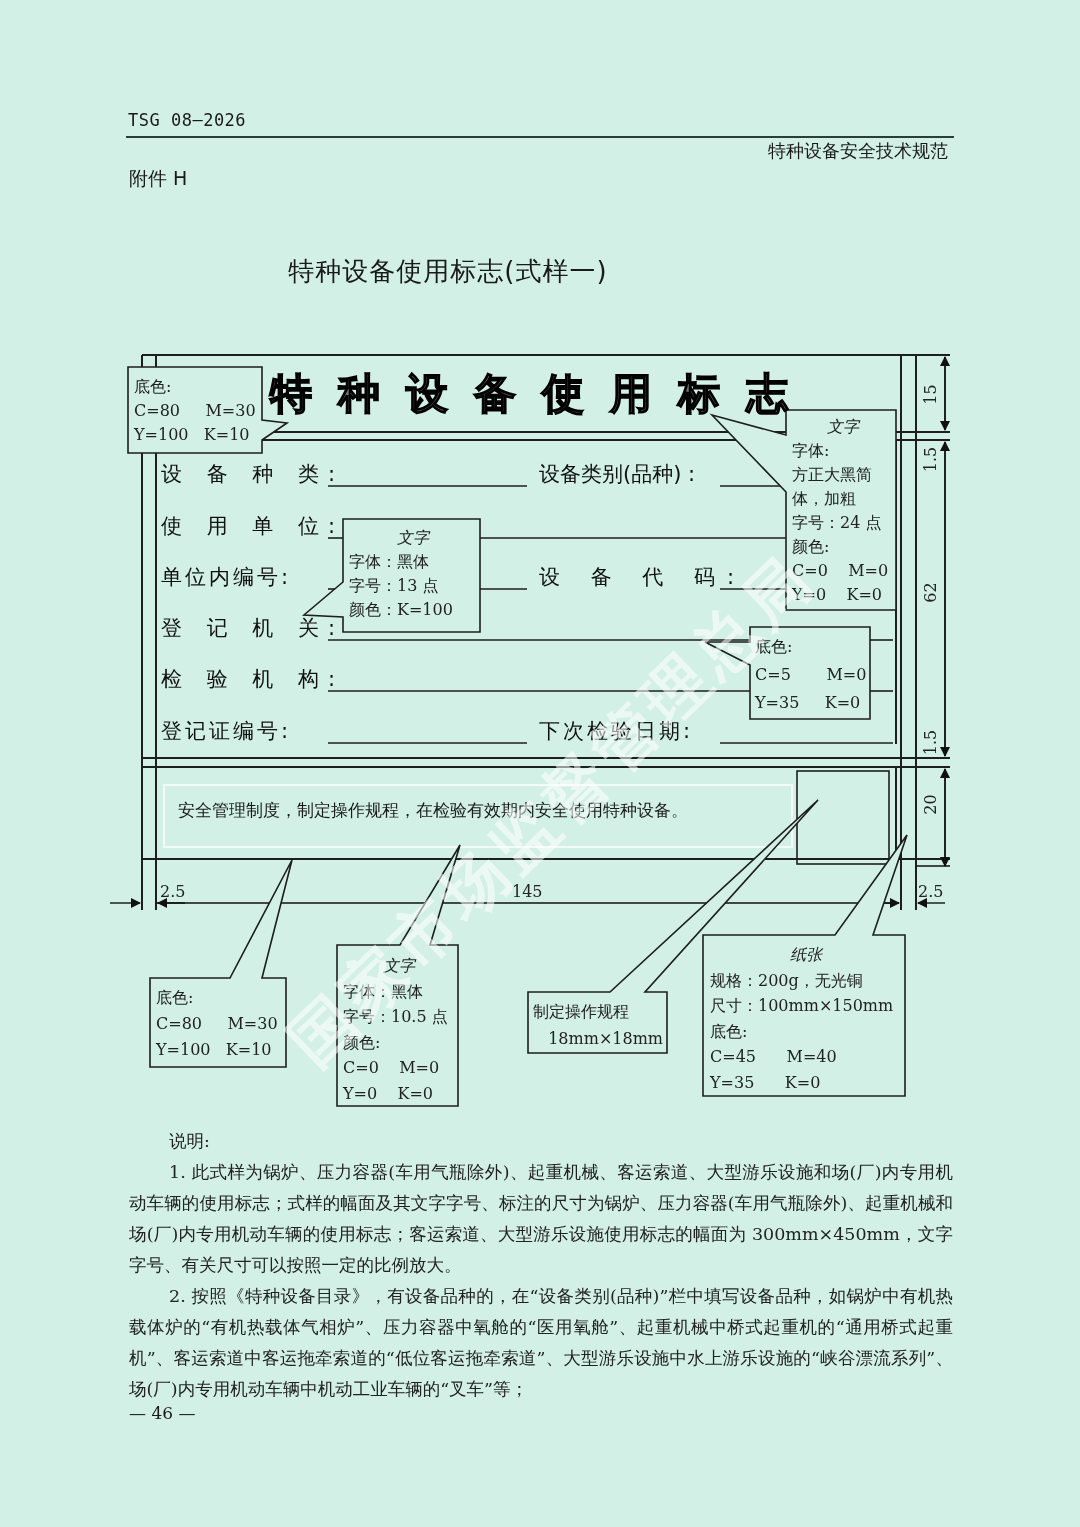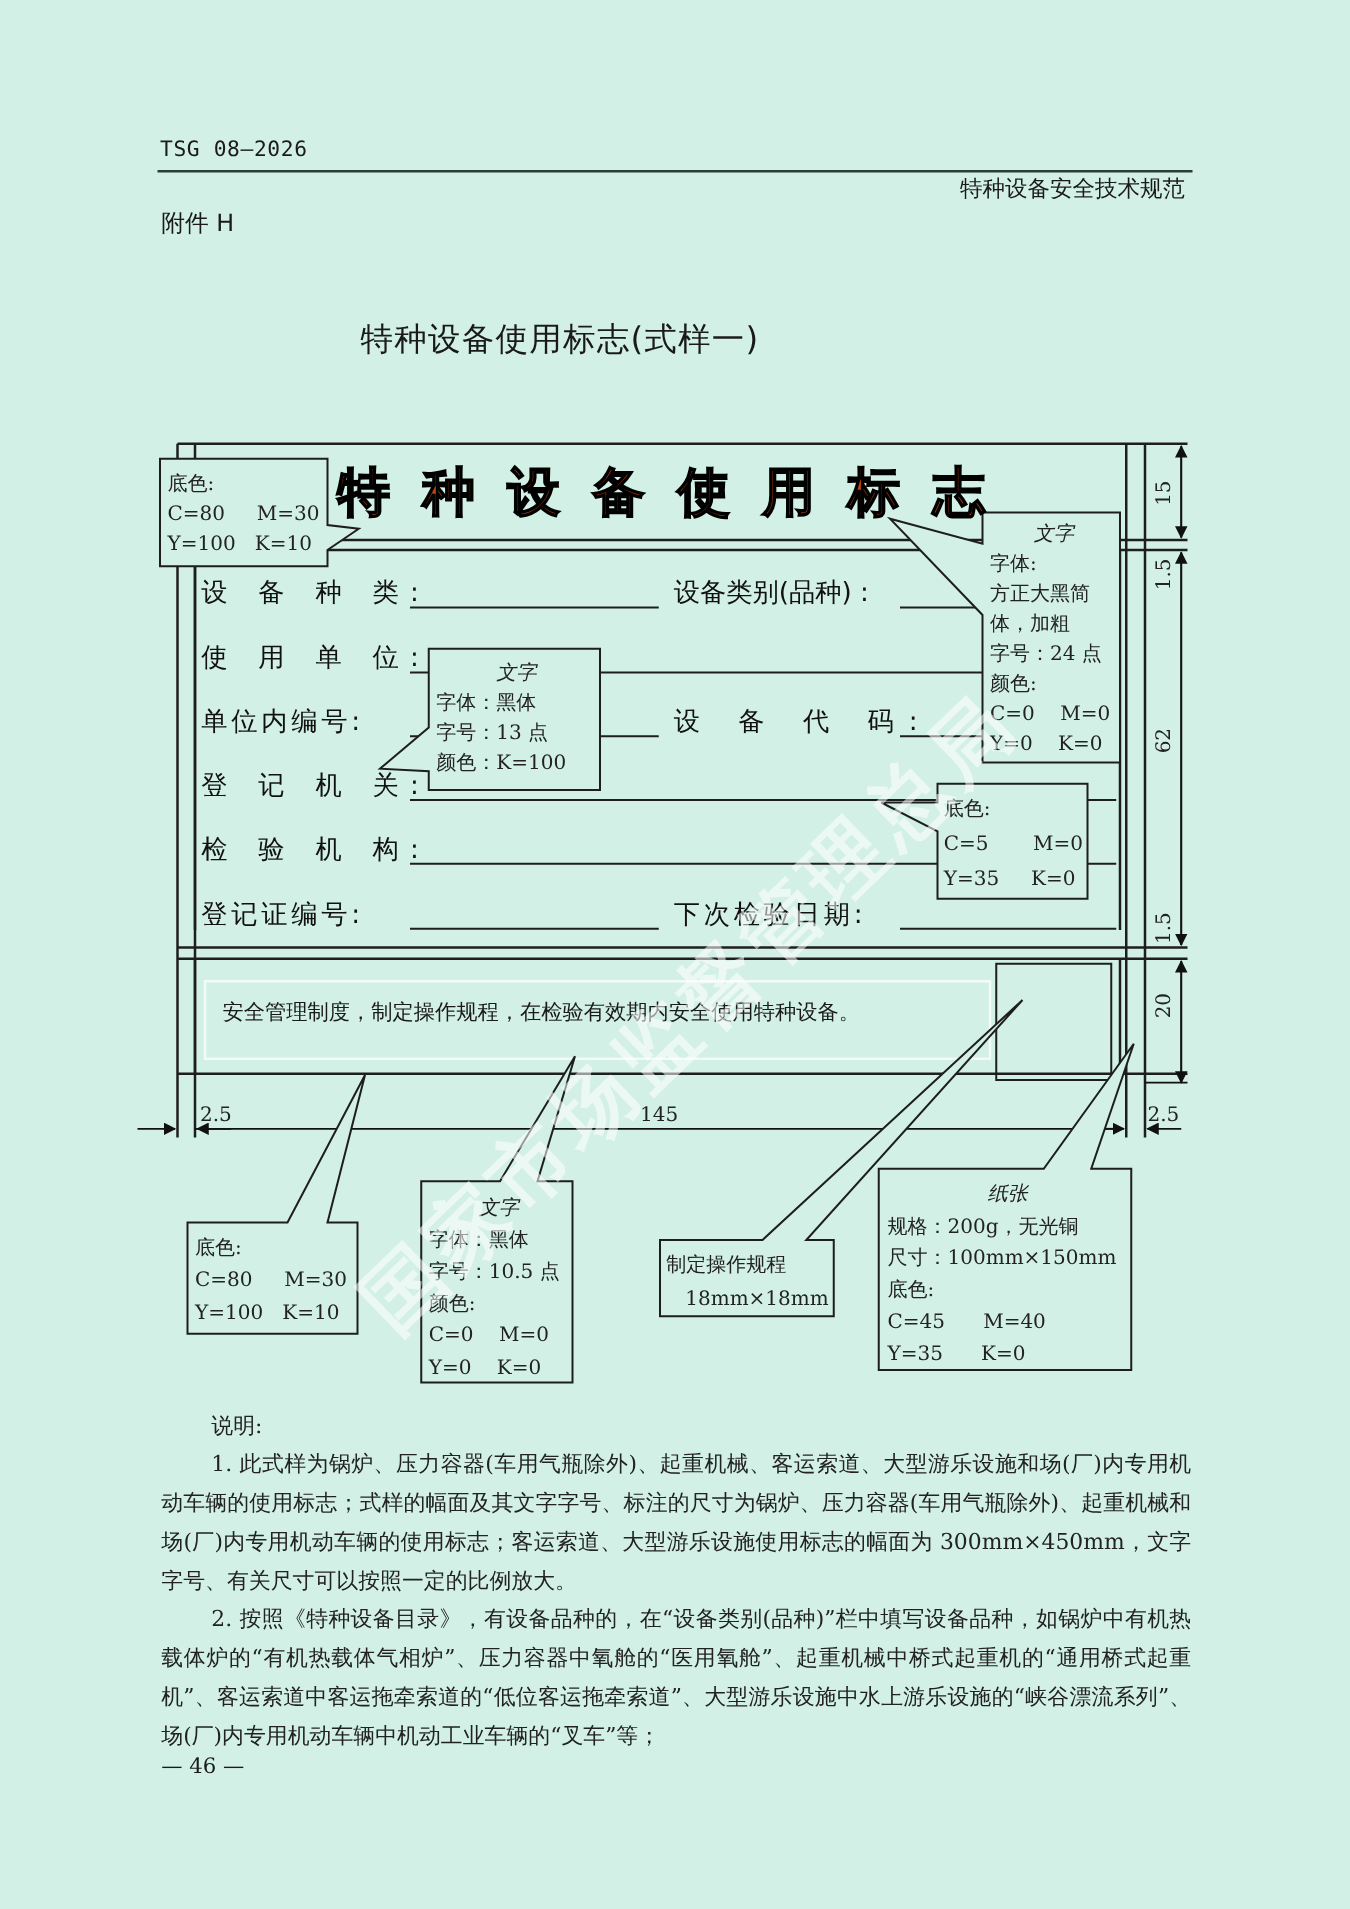--- a/index.html
+++ b/index.html
@@ -13,21 +13,21 @@
   .abs { position: absolute; }
   .hdr-left { left: 128px; top: 110px; font-size: 17px; letter-spacing: 0.5px; font-family: "DejaVu Sans Mono", "Liberation Mono", monospace; }
   .hdr-right { right: 132px; top: 109px; font-size: 18px; margin-top: 30px; }
   .hdr-rule { left: 126px; top: 136px; width: 828px; height: 2px; background: #2a3d36; }
   .appendix { left: 129px; top: 166px; font-size: 19px; }
   .page-title { left: 0; width: 896px; top: 254px; text-align: center; font-size: 26px; letter-spacing: 1px; }
 
   
   svg.draw { position: absolute; left: 0; top: 0; width: 1080px; height: 1527px; pointer-events: none; }
 
-  .sign-title { left: 270px; top: 366px; font-size: 42px; font-weight: 900; letter-spacing: 26px; -webkit-text-stroke: 1.4px #000; color: #c2410c; }
+  .sign-title { left: 270px; top: 366px; font-size: 42px; font-weight: 900; letter-spacing: 26px; -webkit-text-stroke: 1.4px #000; color: #737373; }
   .field-label { font-size: 21px; color: #111; white-space: pre; }
   .notice { left: 178px; width: 610px; top: 796px; font-size: 17px; line-height: 29px; text-align: left; }
   .notice .l1 { padding-left: 40px; display: block; }
 
   .callout { position: absolute; font-family: "DejaVu Serif", "Liberation Serif", serif; font-size: 16px; line-height: 24px; color: #222; background: #d2f0e6; }
   .callout .title { text-align: center; display: block; font-style: italic; }
   .callout .row { display: block; white-space: pre; }
 
   .dim { position: absolute; font-family: "DejaVu Serif", "Liberation Serif", serif; font-size: 16px; color: #222; }
   .dim.vert { transform: rotate(-90deg); transform-origin: center; }

